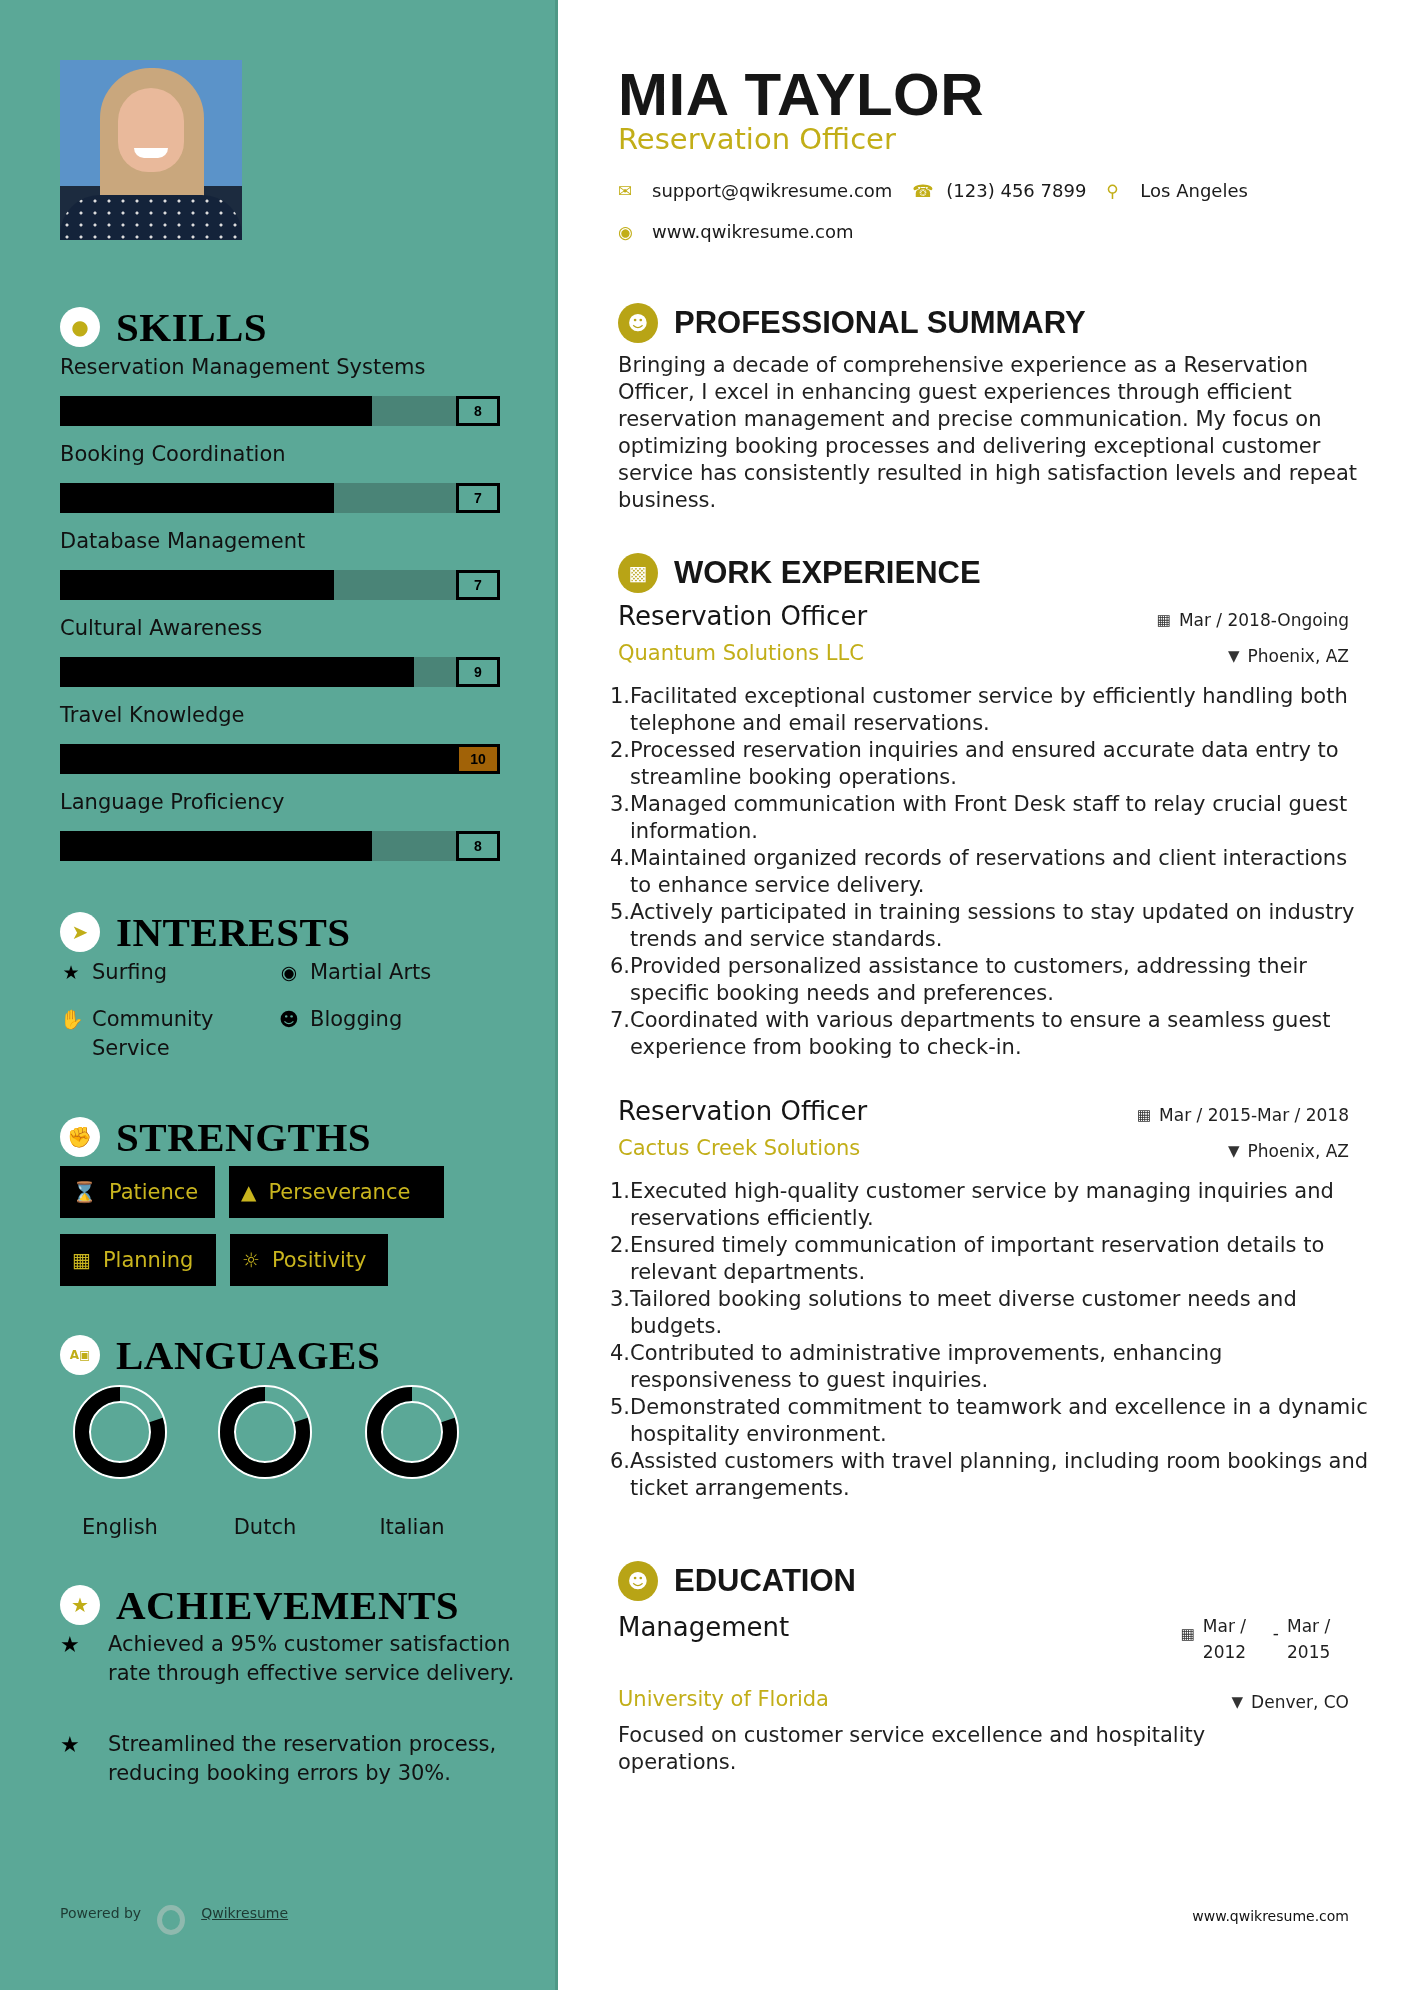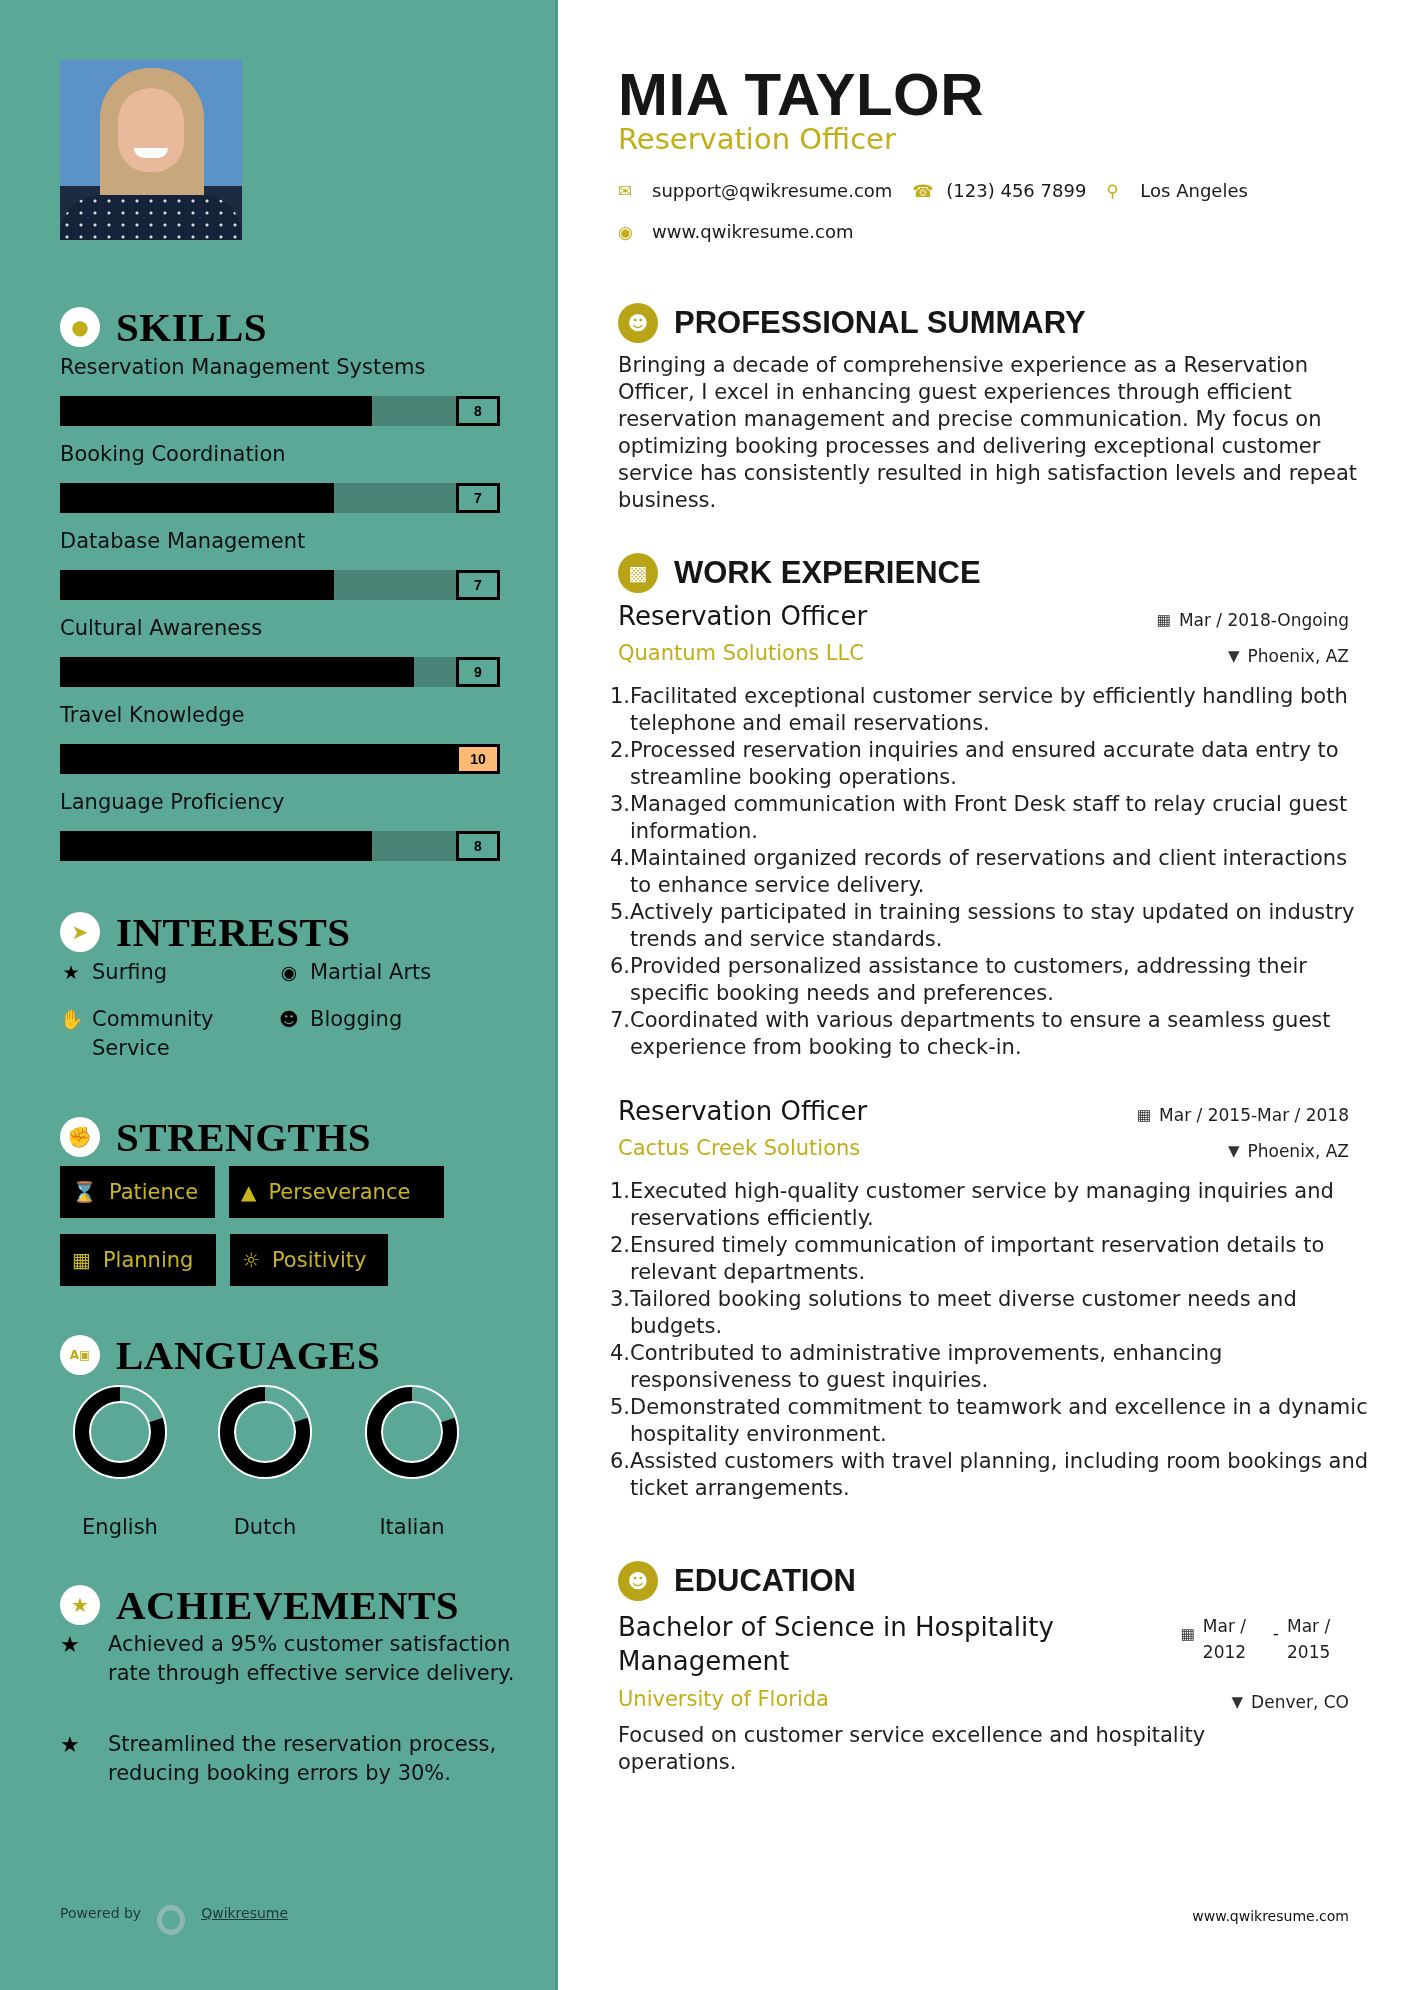--- a/index.html
+++ b/index.html
@@ -104,21 +104,21 @@
     <div class="skill-label">Cultural Awareness</div>
     <div class="skill-bar">
         <div class="skill-fill" style="width:354px"></div>
         <div class="skill-val">9</div>
       </div>
   </div>
   <div class="skill" style="top:700px">
     <div class="skill-label">Travel Knowledge</div>
     <div class="skill-bar">
         <div class="skill-fill" style="width:396px"></div>
-        <div class="skill-val" style="background:#fdba74">10</div>
+        <div class="skill-val" style="background:#a16207">10</div>
       </div>
   </div>
   <div class="skill" style="top:787px">
     <div class="skill-label">Language Proficiency</div>
     <div class="skill-bar">
         <div class="skill-fill" style="width:312px"></div>
         <div class="skill-val">8</div>
       </div>
   </div>
 
@@ -328,21 +328,20 @@
         <span class="num">6.</span>
         <span>Assisted customers with travel planning, including room bookings and ticket arrangements.</span>
       </li>
   </ul>
 
   <div class="m-head" style="top:1561px">
     <div class="m-icon">☻</div>
     <div class="m-title">EDUCATION</div>
   </div>
   <div class="job-title" style="top:1610px;width:520px;line-height:34px">
-    <div>Bachelor of Science in Hospitality</div>
     <div>Management</div>
   </div>
   <div class="job-meta" style="top:1613px;align-items:flex-start">
     <span class="ic" style="margin-top:12px">▦</span>
     <span style="width:62px;line-height:26px">Mar / 2012</span>
     <span style="margin-top:10px">-</span>
     <span style="width:62px;line-height:26px">Mar / 2015</span>
   </div>
   <div class="job-company" style="top:1687px">University of Florida</div>
   <div class="job-meta" style="top:1692px">

